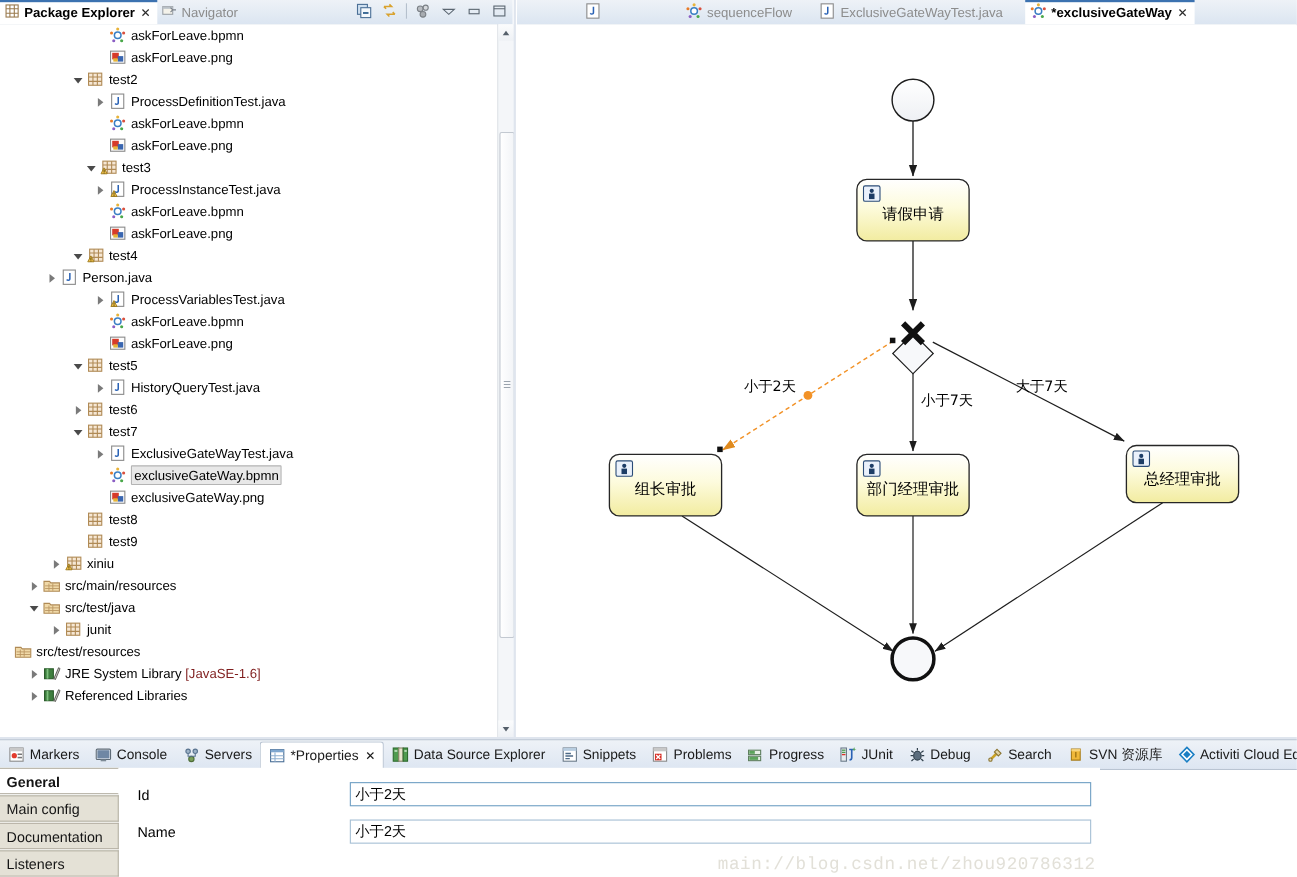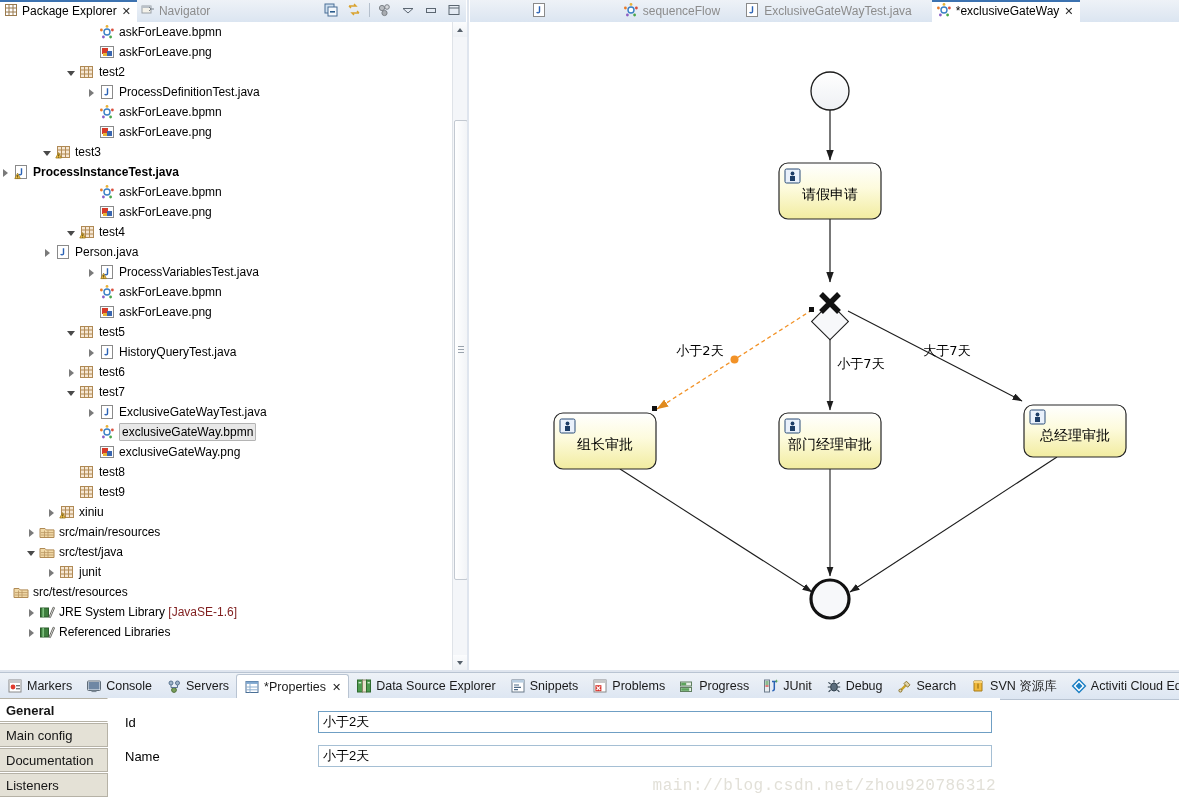--- a/index.html
+++ b/index.html
@@ -15,21 +15,21 @@
 
   
   .tabrow{position:absolute;top:0;height:22px;}
   .tab{
     position:relative;display:inline-flex;align-items:center;height:22px;
     padding:0 6px 0 4px;font-size:12px;white-space:nowrap;
     box-sizing:border-box;
   }
   .tab .lbl{margin-left:4px;}
   .tab.active{background:#ffffff;color:#000;font-weight:normal;}
-  .tab.active.bold{font-weight:normal;text-align:right;}
+  .tab.active.bold{font-weight:bold;text-align:right;}
   .tab.inactive{color:#8c8c8c;}
   .tab.active:before{
     content:"";position:absolute;left:0;right:0;top:0;height:2px;background:#3c72b0;
   }
   .tab .closeX{margin-left:5px;font-size:11px;color:#2b2b2b;}
   .leftpane-tabs{left:0;width:466px;background:linear-gradient(#eef2f7,#dbe5f1);border-bottom:1px solid #aab8c9;}
   .editor-tabs{left:470px;width:709px;background:linear-gradient(#eef2f7,#dbe5f1);border-bottom:1px solid #aab8c9;}
 
   
   .tbicons{position:absolute;right:4px;top:2px;display:flex;align-items:center;gap:7px;}
@@ -278,32 +278,32 @@
       <div class="trow" style="padding-left: 86px;">
         <span class="arrow "></span>
         <span class="ico"><svg width="16" height="16" viewBox="0 0 16 16">
       <rect x="1.5" y="2.5" width="13" height="11" fill="#fdfdfd" stroke="#8a8a8a"></rect>
       <rect x="3" y="4" width="6" height="6" fill="#d63b2a"></rect>
       <rect x="8" y="7" width="5" height="5" fill="#3a66b0"></rect>
       <rect x="4" y="9" width="4" height="3" fill="#e5b435"></rect>
           </svg></span>
         <span class="txt">askForLeave.png</span>
       </div>
-      <div class="trow" style="padding-left: 42px;">
+      <div class="trow" style="padding-left: 78px;">
         <span class="arrow open"></span>
         <span class="ico"><svg width="16" height="16" viewBox="0 0 16 16">
       <rect x="2.5" y="2.5" width="12" height="11" fill="#f6e7d4" stroke="#b08a55"></rect>
       <path d="M6.5 2.5V13.5M10.5 2.5V13.5M2.5 6H14.5M2.5 10H14.5" stroke="#b08a55"></path>
       <path d="M3.6 8.6 L6.4 14 L0.8 14 Z" fill="#f2c14a" stroke="#9c7a1c" stroke-width=".8"></path>
       <rect x="3.2" y="10.4" width=".9" height="2" fill="#5a4a10"></rect>
             <rect x="3.2" y="12.8" width=".9" height=".9" fill="#5a4a10"></rect>
           </svg></span>
         <span class="txt">test3</span>
       </div>
-      <div class="trow" style=" font-weight: bold;">
+      <div class="trow" style="padding-left: 86px;">
         <span class="arrow closed"></span>
         <span class="ico"><svg width="16" height="16" viewBox="0 0 16 16">
       <rect x="2.5" y="1.5" width="11" height="13" fill="#fff" stroke="#8a8a8a"></rect>
       <path d="M9.2 4.2v5.2c0 1.3-.9 2-2.1 2-.9 0-1.6-.35-2-.9l1.1-.8c.2.33.5.5.85.5.45 0 .75-.27.75-.9V4.2z" fill="#2a62b5"></path>
       <path d="M4.6 9.2 L7.4 14.6 L1.8 14.6 Z" fill="#f2c14a" stroke="#9c7a1c" stroke-width=".8"></path>
       <rect x="4.2" y="11" width=".9" height="2" fill="#5a4a10"></rect>
             <rect x="4.2" y="13.4" width=".9" height=".9" fill="#5a4a10"></rect>
           </svg></span>
         <span class="txt">ProcessInstanceTest.java</span>
       </div>

